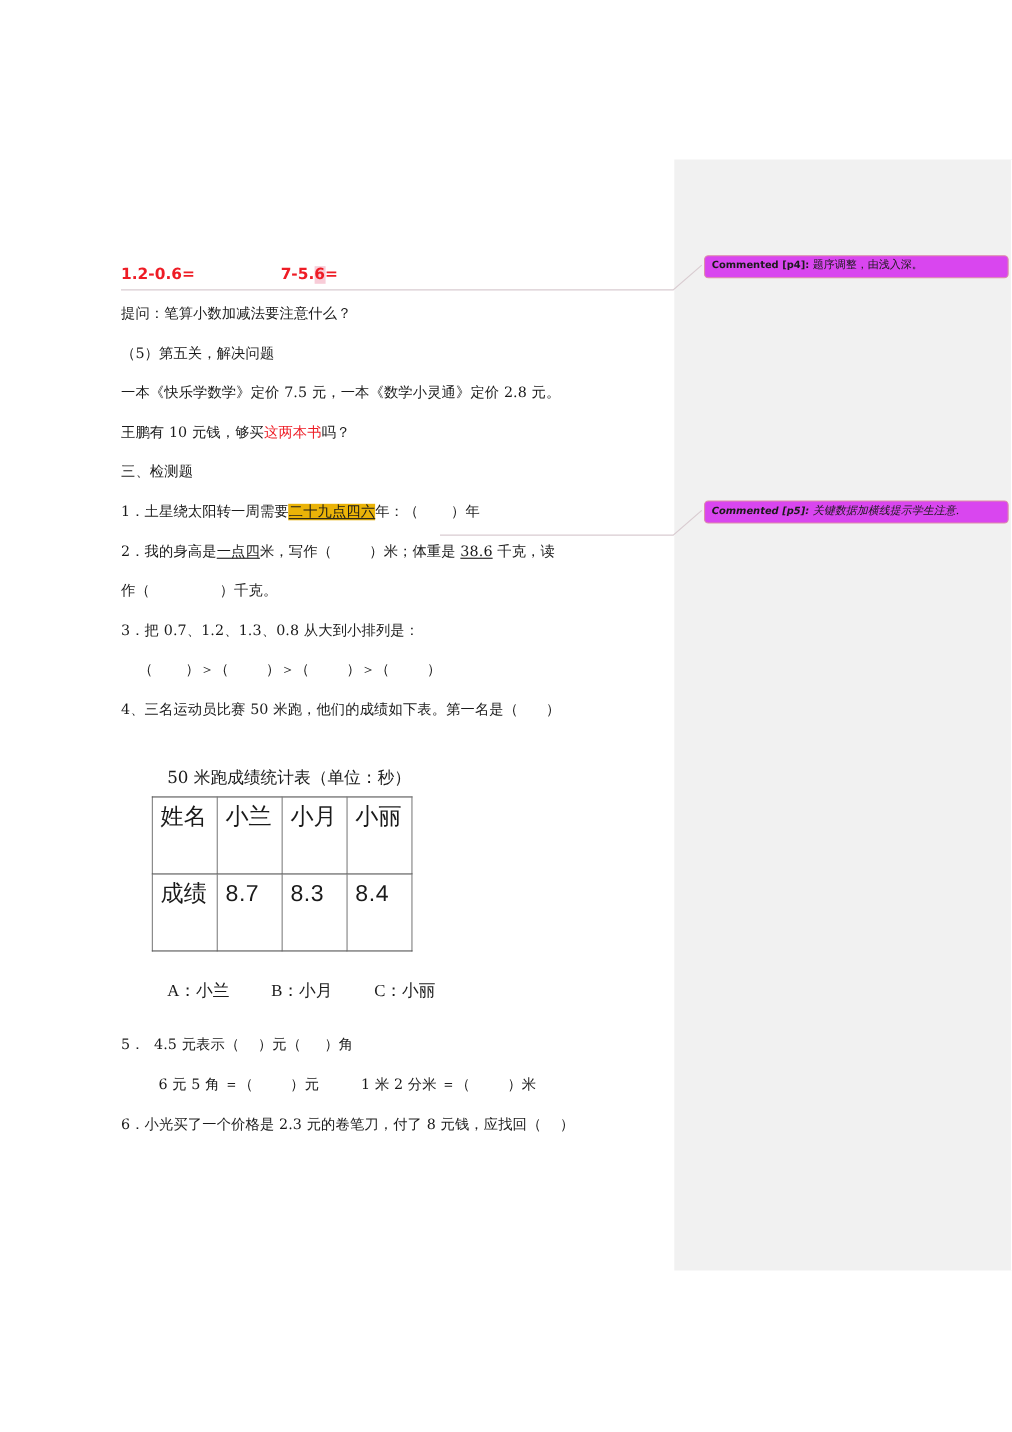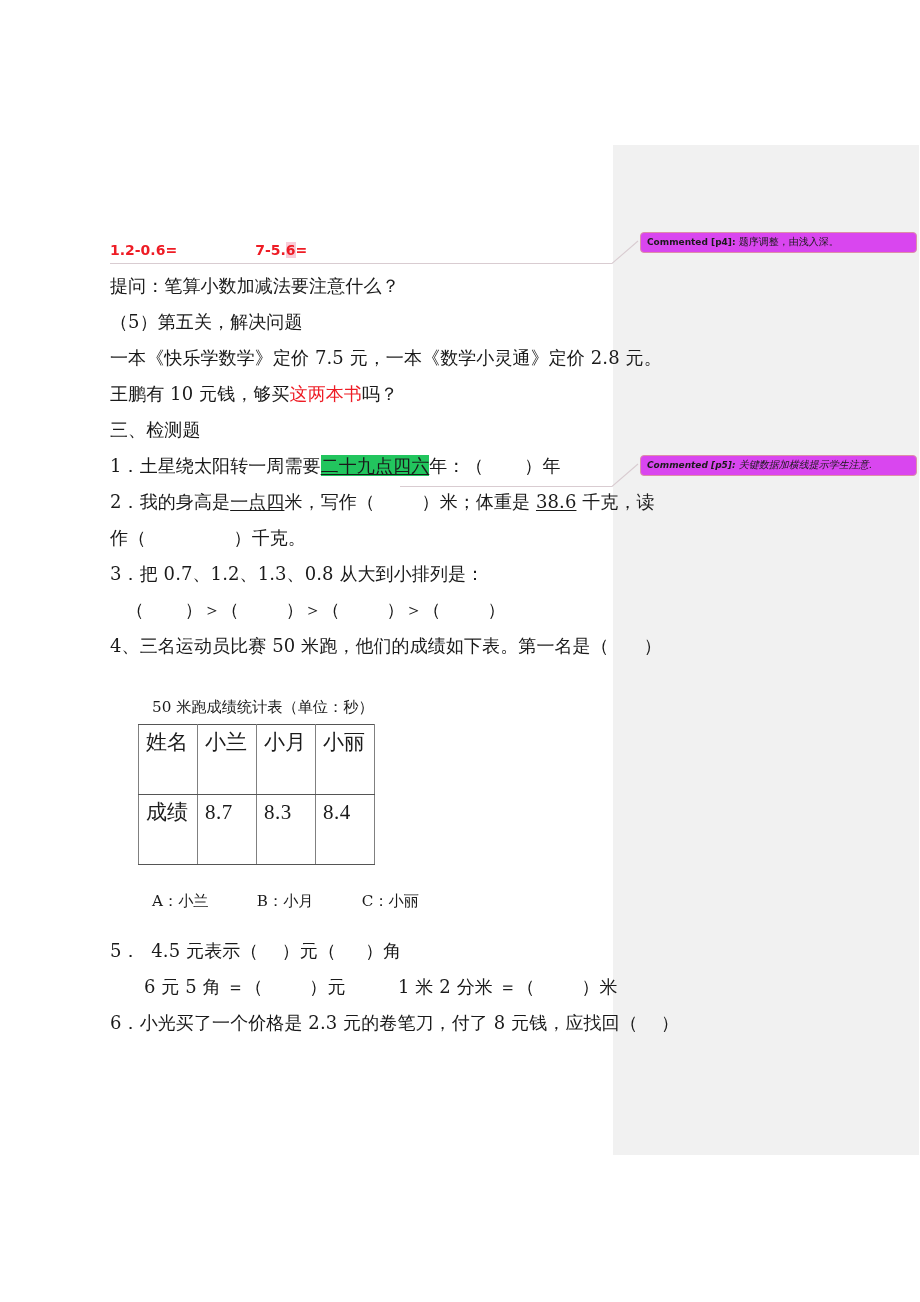--- a/index.html
+++ b/index.html
@@ -29,21 +29,21 @@
 
   
   #doc-body {
     position: absolute;
     left: 110px;
     top: 232px;
     width: 508px;
   }
 
   .line {
-    font-size: 18px;
+    font-size: 13px;
     line-height: 36px;
     white-space: pre;
     letter-spacing: 0.1px;
   }
   .line.red {
     color: #ee1c25;
     font-family: "DejaVu Sans", "Liberation Sans", sans-serif;
     font-weight: 600;
     font-size: 14px;
     letter-spacing: 0;
@@ -52,21 +52,21 @@
     background: #f8ccd8;
   }
   .red-inline {
     color: #ee1c25;
   }
   .ul {
     text-decoration: underline;
     text-underline-offset: 2px;
   }
   .hl-ul {
-    background: #22c55e;
+    background: #eab308;
     text-decoration: underline;
     text-underline-offset: 2px;
   }
   .indent1 { padding-left: 0; }
   .indent2 { padding-left: 16px; }
   .indent3 { padding-left: 34px; }
 
   
   #table-wrap {
     margin-top: 28px;
@@ -89,32 +89,33 @@
     border-bottom: 1px solid #555555;
     font-size: 21px;
     line-height: 33px;
     vertical-align: top;
     padding: 1px 7px 8px 7px;
     width: 44px;
     height: 60px;
     word-break: break-all;
   }
   table.stats td.num {
-    font-family: Liberation Serif, serif;
+    font-family: Liberation Sans, sans-serif;
     letter-spacing: 0.5px;
     word-break: keep-all;
   }
   table.stats tr.r-head td { border-bottom: 1px solid #555555; }
 
   .opts {
     font-size: 15.2px;
     line-height: 36px;
     padding-left: 42px;
     white-space: pre;
     margin-top: 18px;
+    font-family: Liberation Serif, serif;
   }
 
   
   .comment {
     position: absolute;
     box-sizing: border-box;
     left: 640px;
     width: 277px;
     min-height: 17px;
     background: #d946ef;

